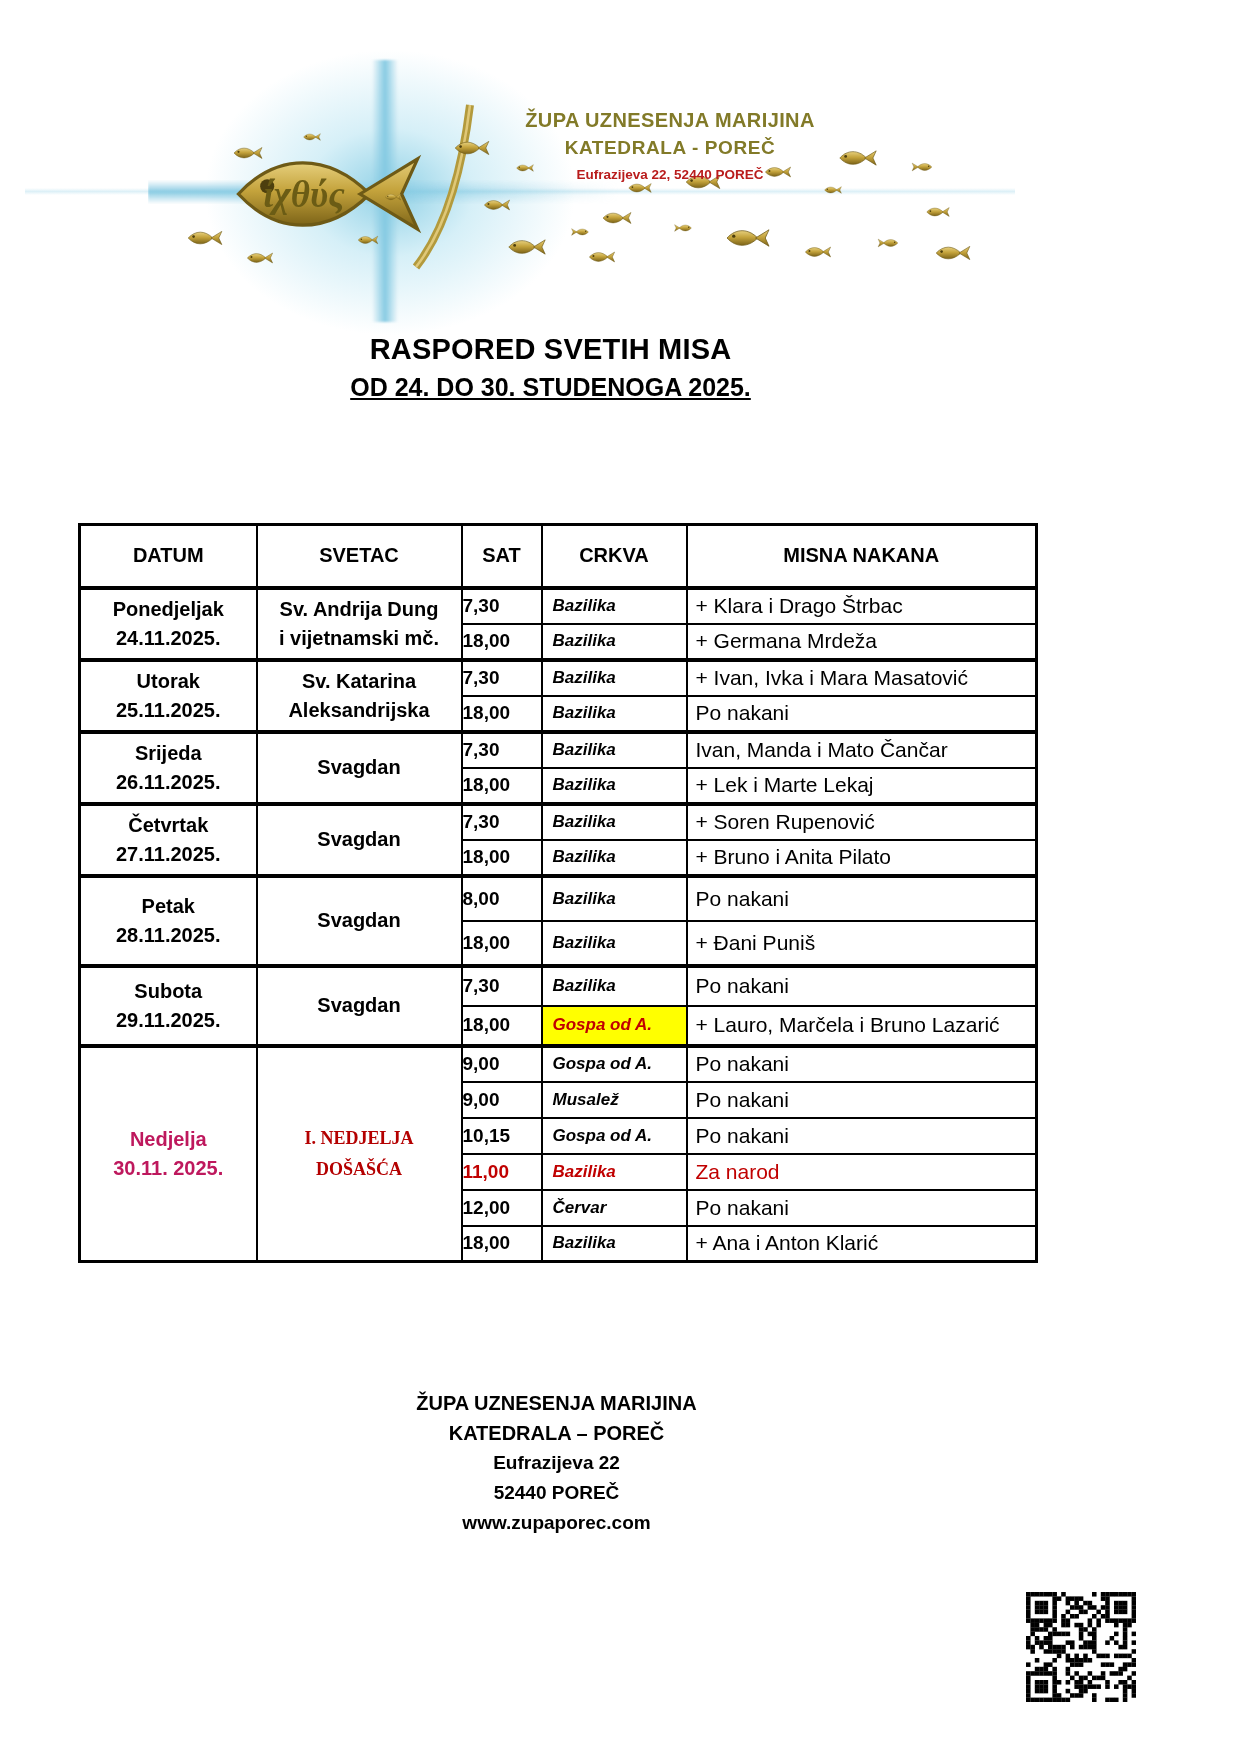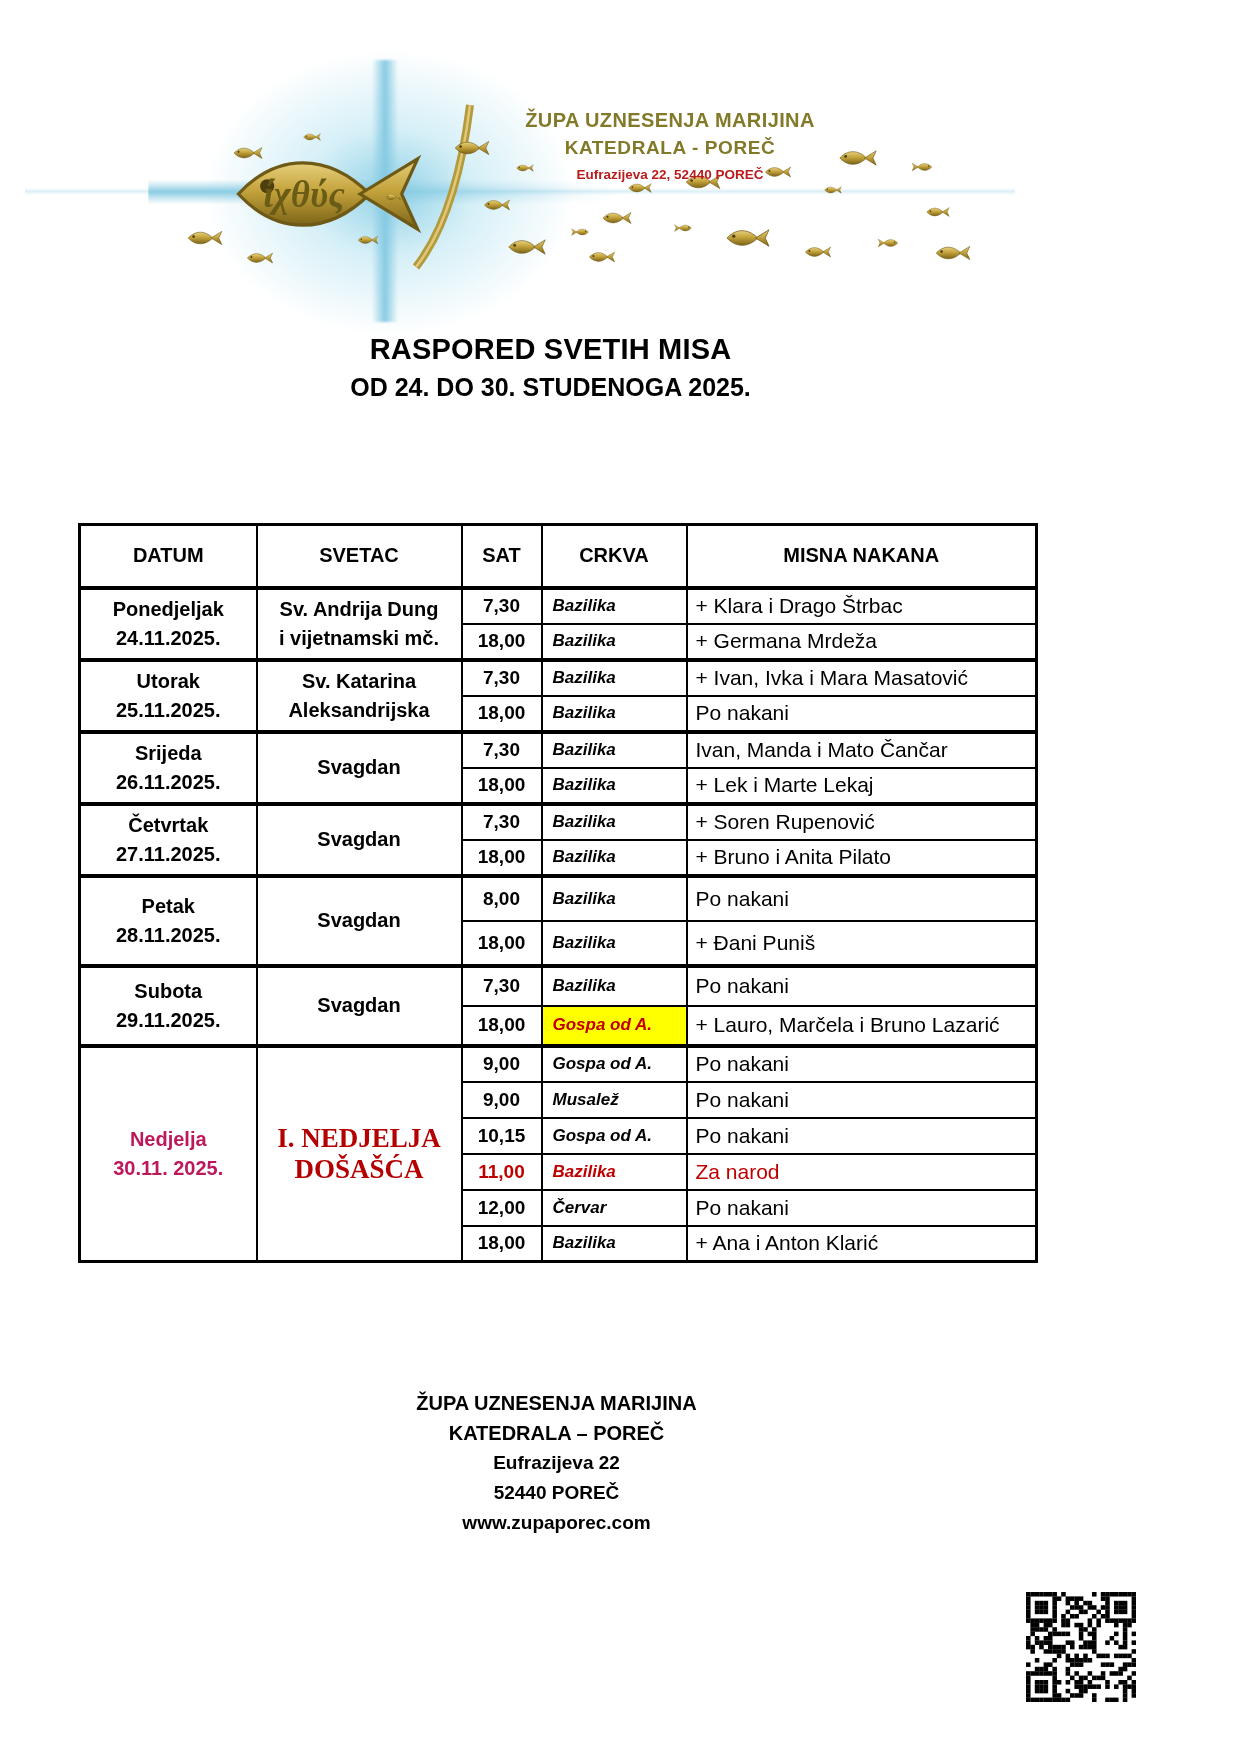--- a/index.html
+++ b/index.html
@@ -26,36 +26,36 @@
   .fish-field { position:absolute; left:140px; top:60px; width:840px; height:260px; }
   .parish-block { position:absolute; left:498px; top:108px; width:344px; text-align:center;
     color:#827a28; line-height:1.25; }
   .parish-name { font-size:20px; font-weight:600; letter-spacing:.4px; }
   .parish-subtitle { font-size:19px; font-weight:600; letter-spacing:.6px; margin-top:3px; }
   .parish-address { font-size:13.5px; font-weight:600; margin-top:7px; color:#b91c1c; }
 
   
   .title-block { position:absolute; left:72px; top:333px; width:957px; text-align:center; }
   .title-main { font-size:29px; font-weight:800; letter-spacing:.2px; }
-  .title-dates { font-size:25px; font-weight:800; margin-top:7px; }
+  .title-dates { font-size:25px; font-weight:800; margin-top:7px;text-decoration:underline; }
 
   
   .table-wrap { position:absolute; left:78px; top:523px; width:957px; }
   table.mass-table { border-collapse:collapse; table-layout:fixed; width:957px;
     border:3px solid #000; }
   .mass-table th, .mass-table td { border:2px solid #000; overflow:hidden; }
   .mass-table thead tr { height:63px;margin-top:41px; }
   .mass-table th { font-size:20px; font-weight:bold; text-align:center; border-bottom:4px solid #000; }
   .mass-table tr.group-start td { border-top:4px solid #000; }
   td.datum, td.svetac { text-align:center; font-weight:bold; font-size:20px; line-height:29px; padding:0 4px; }
-  td.sat { text-align:center; font-weight:bold; font-size:19px; padding:0; }
+  td.sat { text-align:left; font-weight:bold; font-size:19px; padding:0; }
   td.crkva { font-weight:bold; font-style:italic; font-size:17px; padding:0 10px; }
   td.nakana { font-size:21px; padding:0 8px; }
   tr.sunday td.datum { color:#be185d; }
-  tr.sunday td.svetac { color:#b40000; font-family:"Liberation Serif", serif; font-size:27px; line-height:31px; }
+  tr.sunday td.svetac { color:#b40000; font-family:"Liberation Serif", serif; font-size:18px; line-height:31px; }
   tr.red-row td { color:#c00000; }
   td.crkva.hl { background:#ffff00; color:#c00000; }
 
   
   .footer-block { position:absolute; left:78px; top:1388px; width:957px; text-align:center;
     font-weight:bold; line-height:30px; }
   .footer-l1, .footer-l2 { font-size:20px; }
   .footer-l3, .footer-l4, .footer-l5 { font-size:19px; }
 
   .qr { position:absolute; left:1026px; top:1592px; width:110px; height:110px; }

